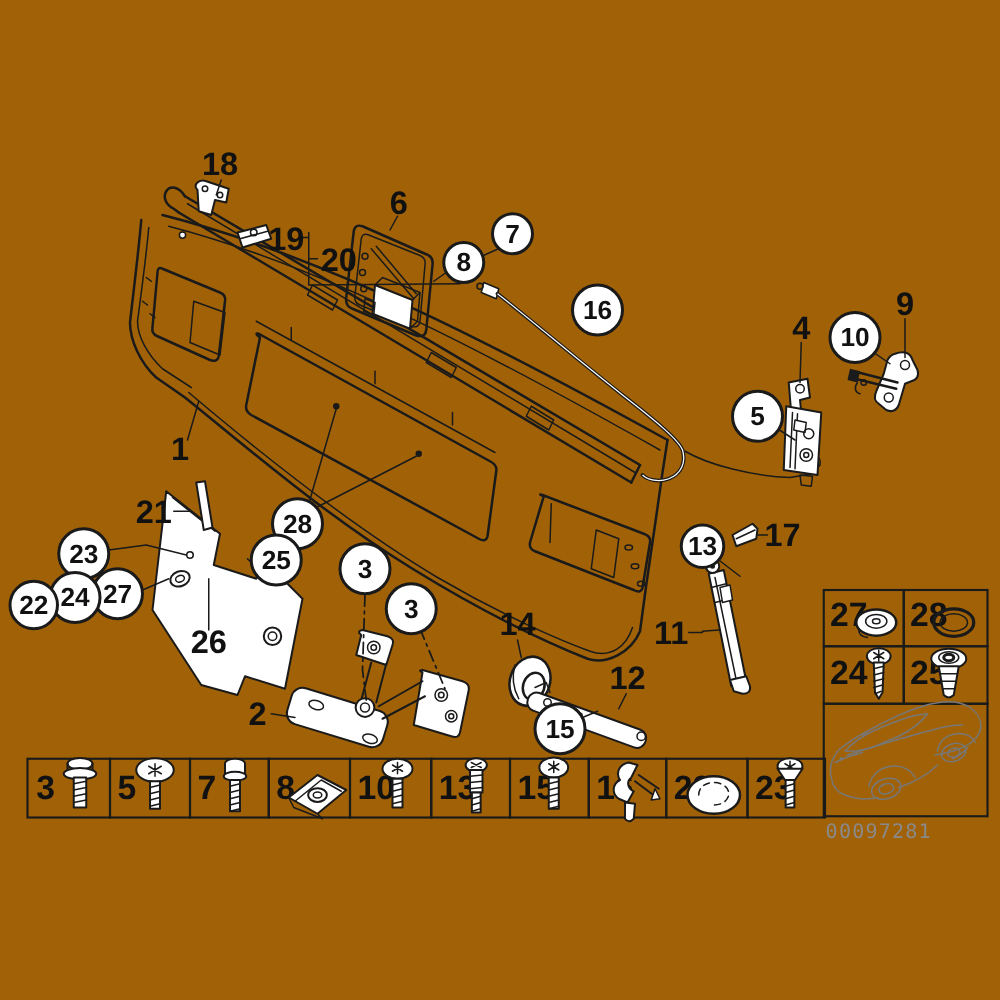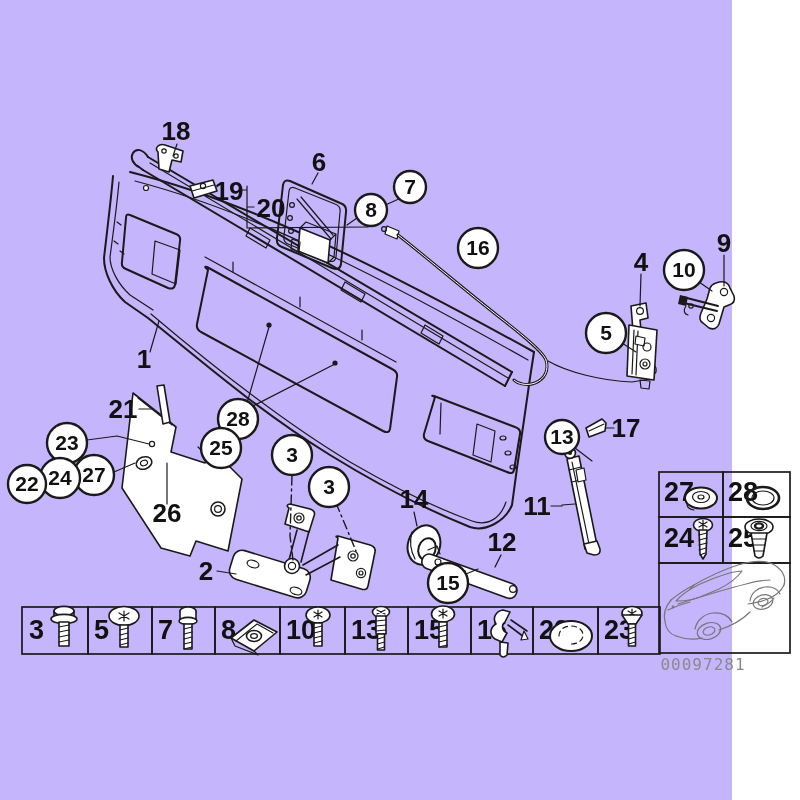--- a/index.html
+++ b/index.html
@@ -1,16 +1,16 @@
 <!DOCTYPE html>
 <html><head>
 <meta charset="utf-8">
 <style>
   html,body{margin:0;padding:0;background:#fff;}
-  .stage{width:732px;height:800px;background:#c4b5fd;position:relative;font-family:"Liberation Sans",sans-serif;}
+  .stage{width:800px;height:800px;background:#a16207;position:relative;font-family:"Liberation Sans",sans-serif;}
   svg{display:block}
   .ln{fill:none;stroke:#1a1a1a;stroke-width:2;stroke-linecap:round;stroke-linejoin:round}
   .thin{stroke-width:1.2}
   .med{stroke-width:1.6}
   .fw{fill:#fff}
   .fk{fill:#1a1a1a;stroke:none}
   .dashdot{stroke-dasharray:9 4 2 4;stroke-width:1.4}
   .callout-circle{fill:#fff;stroke:#1a1a1a;stroke-width:2.4}
   .cnum{font:bold 21px "Liberation Sans",sans-serif;fill:#111;text-anchor:middle}
   .pnum{font:bold 26px "Liberation Sans",sans-serif;fill:#111;text-anchor:middle}

